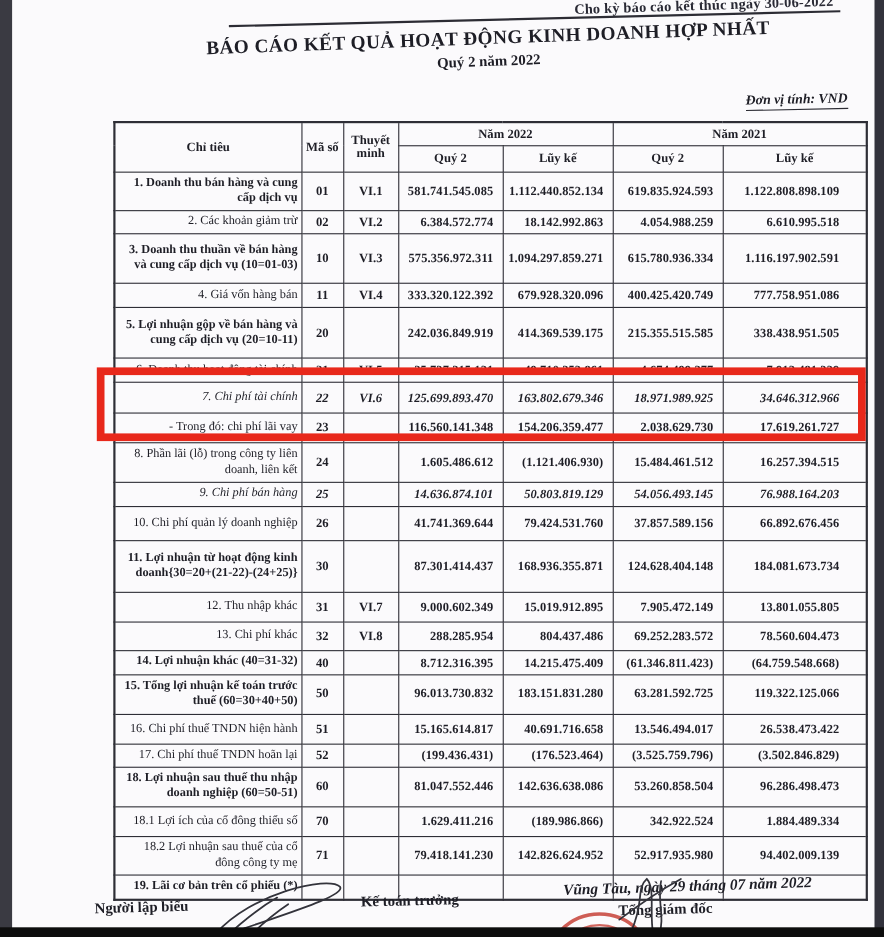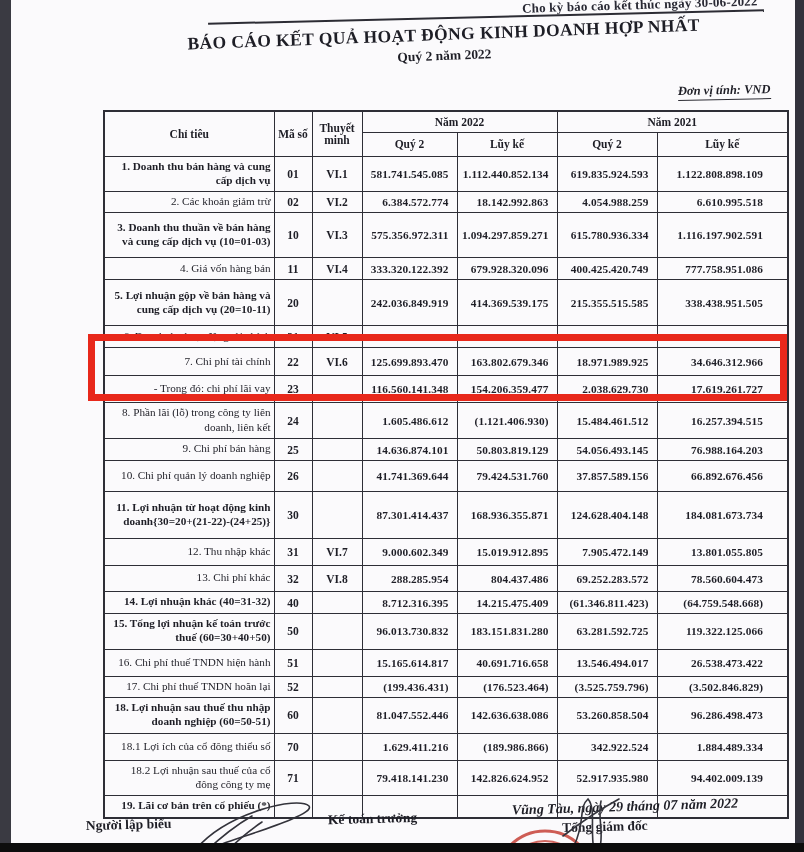--- a/index.html
+++ b/index.html
@@ -144,21 +144,21 @@
         </tr>
         <tr style="height: 22px;">
           <td class="lbl">6. Doanh thu hoạt động tài chính</td>
           <td class="code">21</td>
           <td class="note">VI.5</td>
           <td class="num">25.737.215.121</td>
           <td class="num">49.710.253.861</td>
           <td class="num">4.674.499.277</td>
           <td class="num last">7.912.481.339</td>
         </tr>
-        <tr style="height: 28px;">
+        <tr style="height: 28px; font-style: italic;">
           <td class="lbl">7. Chi phí tài chính</td>
           <td class="code">22</td>
           <td class="note">VI.6</td>
           <td class="num">125.699.893.470</td>
           <td class="num">163.802.679.346</td>
           <td class="num">18.971.989.925</td>
           <td class="num last">34.646.312.966</td>
         </tr>
         <tr style="height: 27px;">
           <td class="lbl">- Trong đó: chi phí lãi vay</td>
@@ -171,21 +171,21 @@
         </tr>
         <tr style="height: 30px;">
           <td class="lbl">8. Phần lãi (lỗ) trong công ty liên doanh, liên kết</td>
           <td class="code">24</td>
           <td class="note"></td>
           <td class="num">1.605.486.612</td>
           <td class="num">(1.121.406.930)</td>
           <td class="num">15.484.461.512</td>
           <td class="num last">16.257.394.515</td>
         </tr>
-        <tr style="height: 22px;">
+        <tr style="height: 22px; font-style: italic;">
           <td class="lbl">9. Chi phí bán hàng</td>
           <td class="code">25</td>
           <td class="note"></td>
           <td class="num">14.636.874.101</td>
           <td class="num">50.803.819.129</td>
           <td class="num">54.056.493.145</td>
           <td class="num last">76.988.164.203</td>
         </tr>
         <tr style="height: 31px;">
           <td class="lbl">10. Chi phí quản lý doanh nghiệp</td>

